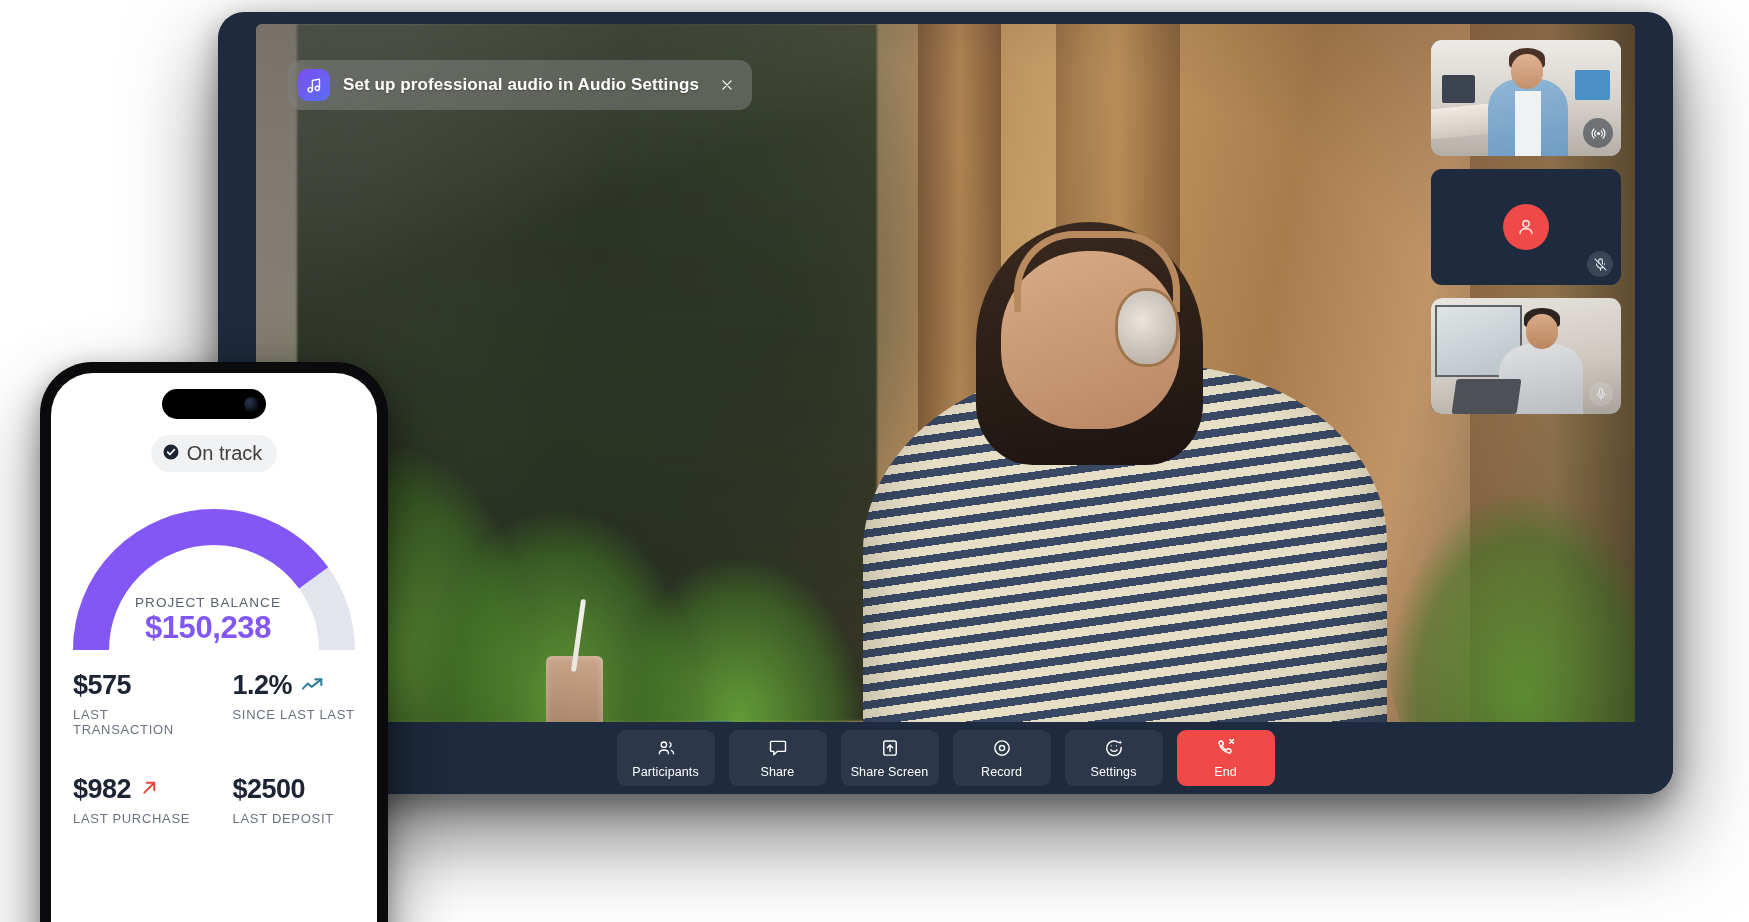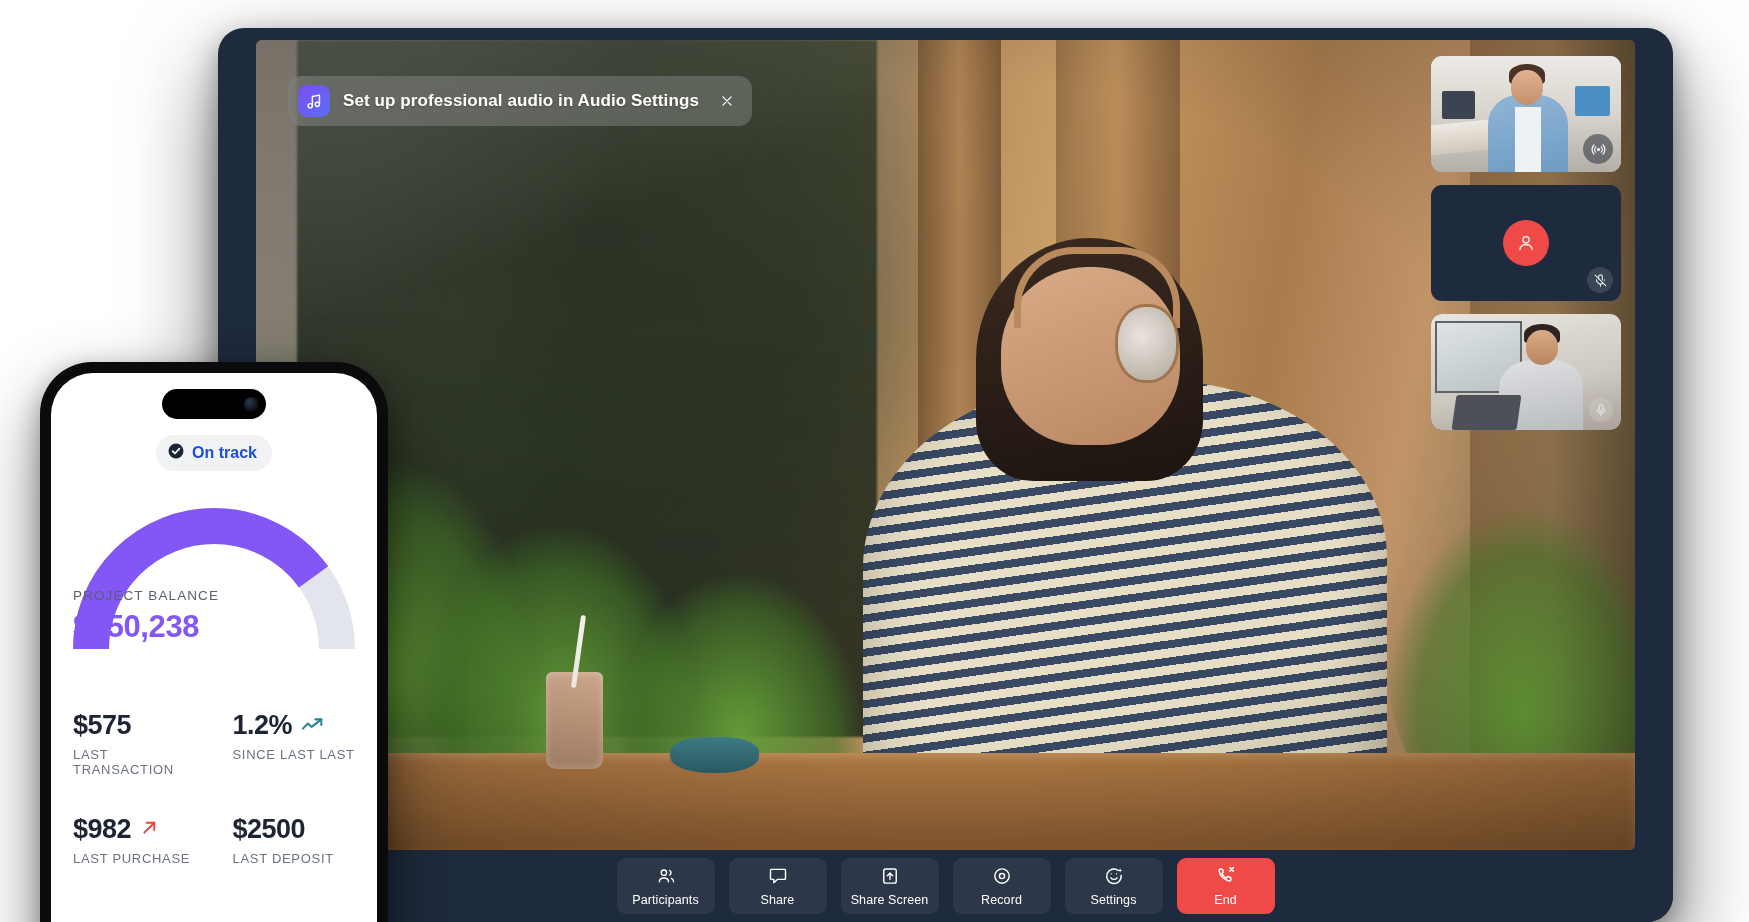--- a/index.html
+++ b/index.html
@@ -16,23 +16,23 @@
     position: relative;
     width: 1749px;
     height: 922px;
     background: transparent;
   }
 
   
   #laptop-frame {
     position: absolute;
     left: 218px;
-    top: 28px;
+    top: 12px;
     width: 1455px;
-    height: 894px;
+    height: 782px;
     background: #1e2a3d;
     border-radius: 26px;
     box-shadow: 0 40px 90px rgba(0,0,0,0.55), 0 10px 30px rgba(0,0,0,0.35);
     overflow: hidden;
   }
 
   #screen-area {
     position: absolute;
     left: 38px;
     top: 12px;
@@ -375,56 +375,55 @@
     margin: 0 auto;
     width: fit-content;
     display: flex;
     align-items: center;
     gap: 7px;
     background: #f1f2f4;
     border-radius: 999px;
     padding: 7px 15px 7px 11px;
   }
   #ontrack-label {
-    font-size: 16px;
-    font-weight: bold;
-    color: #1d4ed8;
+    font-size: 20px;
+    font-weight: normal;
+    color: #404040;
   }
 
   
   #gauge-wrap {
     position: relative;
     margin: 20px auto 0;
     width: 282px;
     height: 160px;
   }
   #gauge-svg { display: block; }
   #gauge-center {
     position: absolute;
     left: 0; right: 12px;
     bottom: 6px;
-    text-align: left;
+    text-align: center;
   }
   #gauge-caption {
     font-size: 13.5px;
     letter-spacing: 1.1px;
     color: #59616f;
     font-weight: normal;
   }
   #gauge-value {
-    margin-top: 6px;
     font-size: 31px;
     font-weight: bold;
     color: #8257f5;
     letter-spacing: -0.4px;
   }
 
   
   #stats {
-    margin-top: 59px;
+    margin-top: 18px;
     display: grid;
     grid-template-columns: 1fr 1fr;
     row-gap: 30px;
     column-gap: 12px;
     padding: 0 2px;
     gap: 37px;
   }
   .stat-value-row {
     display: flex;
     align-items: center;

